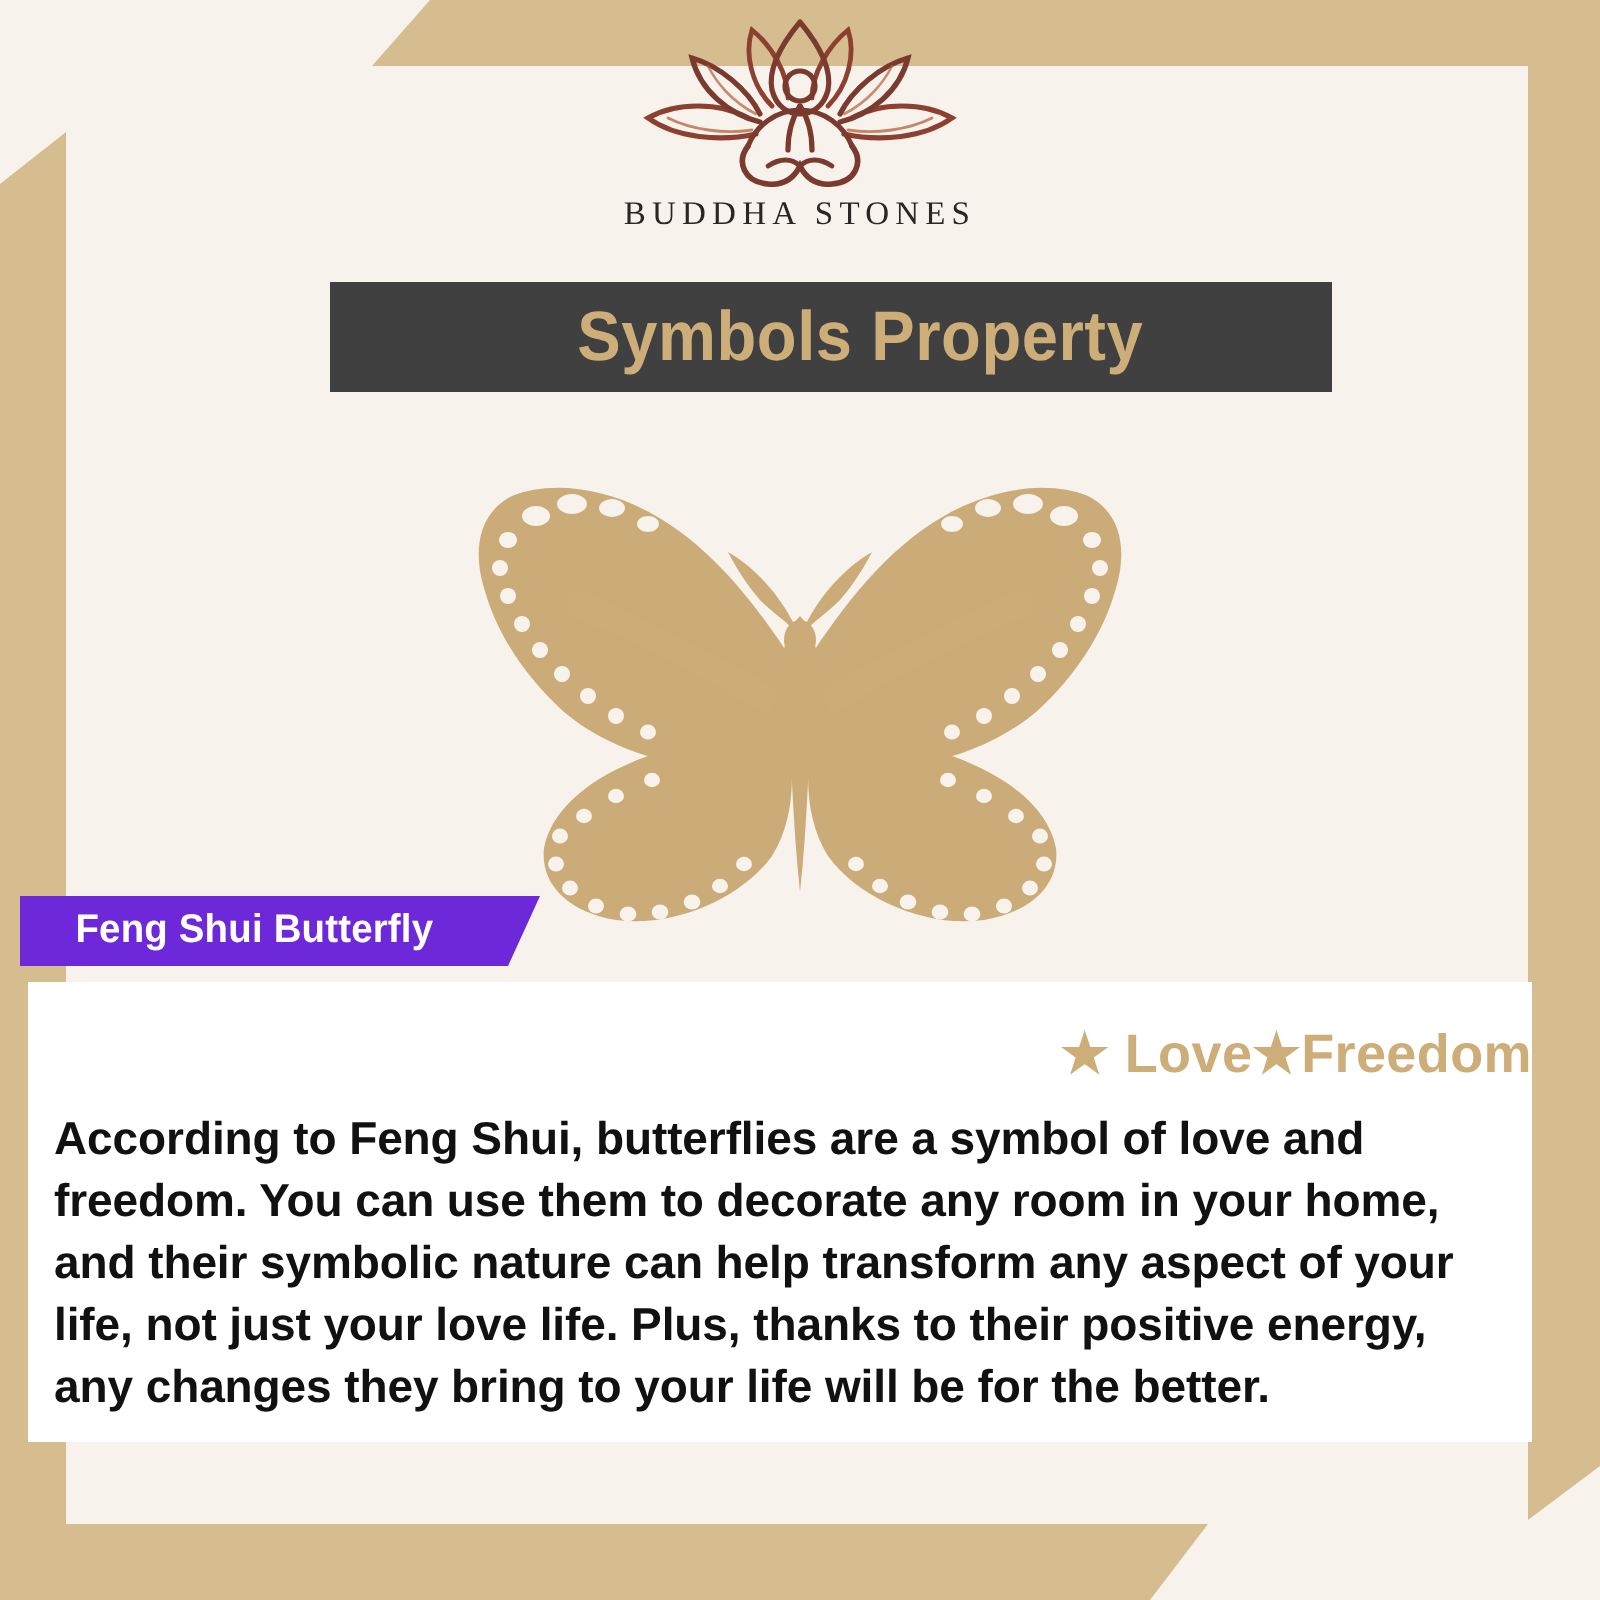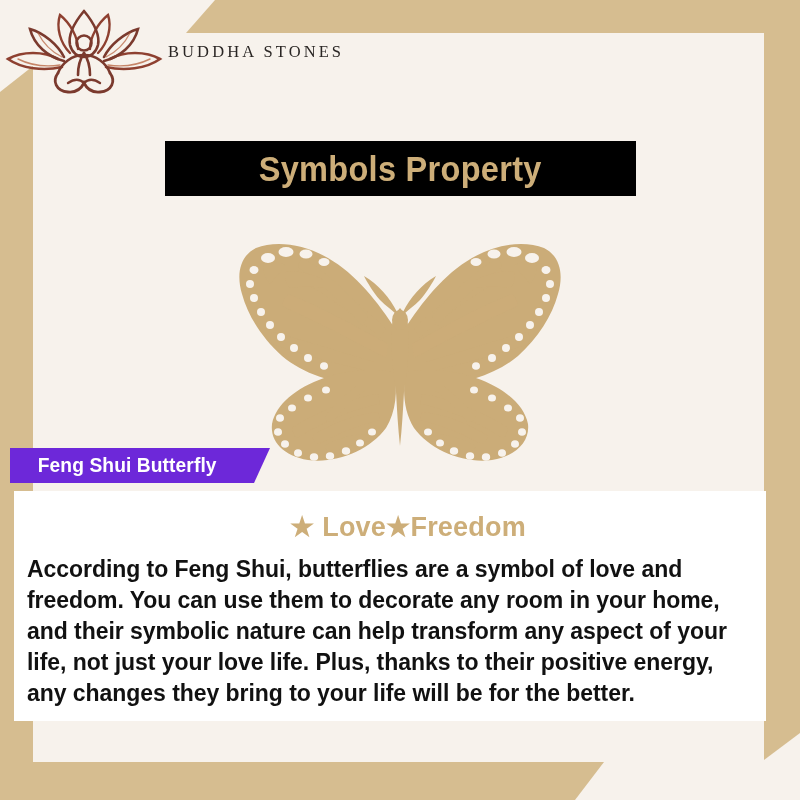--- a/index.html
+++ b/index.html
@@ -52,42 +52,43 @@
     left: 33px; top: 33px;
     width: 731px; height: 729px;
     background: #f7f2ec;
   }
 
   
   .logo-wrap {
     position: absolute;
     left: 0; right: 0; top: 7px;
     display: flex;
-    flex-direction: row;
+    flex-direction: column;
     align-items: center;
   }
   .logo-mark { width: 168px; height: 88px; display: block; }
   .logo-word {
     margin-top: 2px;
     font-family: "Liberation Serif", serif;
     font-size: 16.5px;
     letter-spacing: 3.1px;
     color: #2a2624;
     white-space: nowrap;
   }
 
   
   .title-band {
     position: absolute;
     left: 165px; top: 141px;
     width: 471px; height: 55px;
-    background: #000000;
+    background: #404040;
     display: flex;
     align-items: center;
     justify-content: center;
+    padding-left: 30px;
   }
   .title-text {
     font-family: "Liberation Sans Narrow", "Liberation Sans", sans-serif;
     font-weight: bold;
     font-size: 35px;
     color: #cdae79;
     letter-spacing: 0.3px;
     transform: scaleX(0.93);
     white-space: nowrap;
   }
@@ -124,21 +125,21 @@
 
   
   .panel {
     position: absolute;
     left: 14px; top: 491px;
     width: 752px; height: 230px;
     background: #ffffff;
   }
   .subhead {
     margin-top: 20px;
-    text-align: center;
+    text-align: right;
     font-family: "Liberation Sans Narrow", "Liberation Sans", sans-serif;
     font-weight: bold;
     font-size: 27px;
     color: #cdae79;
     letter-spacing: 0.2px;
     white-space: nowrap;
     padding-left: 36px;
   }
   .body-copy {
     margin: 11px 13px 0 13px;

